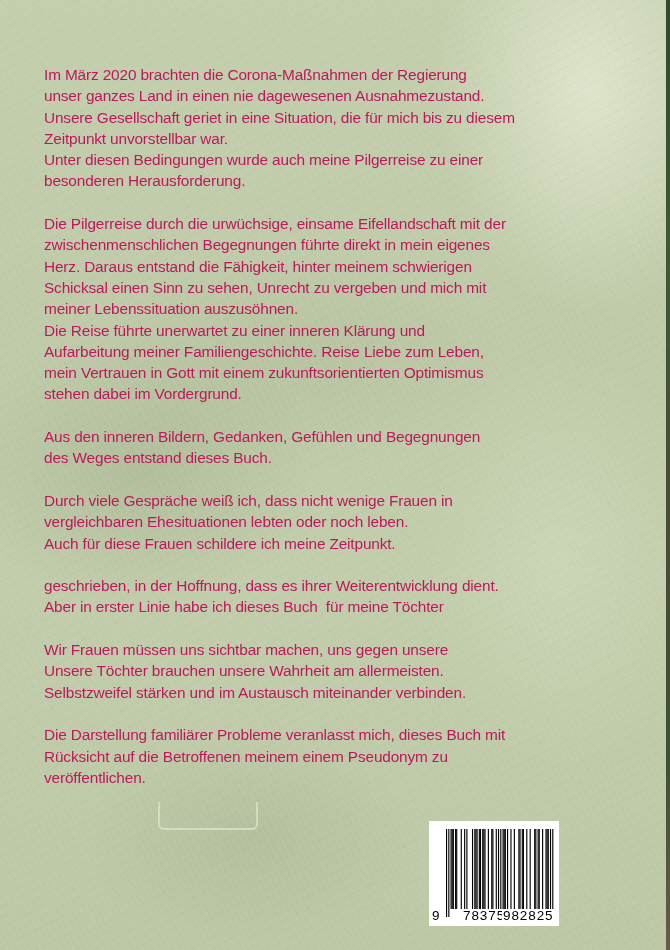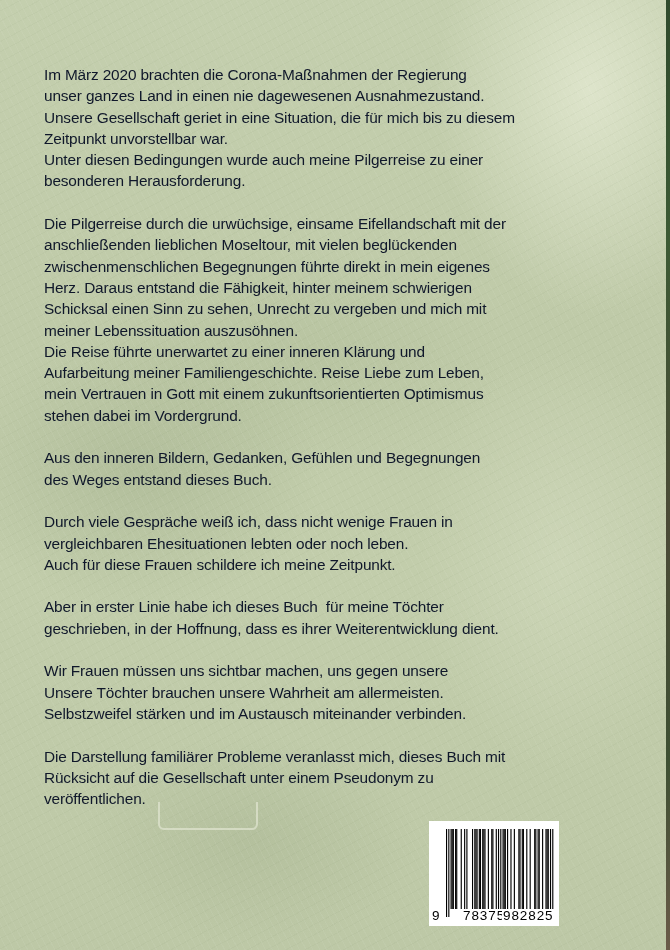--- a/index.html
+++ b/index.html
@@ -46,21 +46,21 @@
     width: 96px; height: 26px;
     border: 2px solid rgba(225,230,210,0.7);
     border-top: none;
     border-radius: 0 0 6px 6px;
   }
   .text-block {
     position: absolute;
     left: 44px;
     top: 64px;
     width: 560px;
-    color: #0f172a;
+    color: #be185d;
     font-size: 15.4px;
     line-height: 21.3px;
     letter-spacing: -0.15px;
   }
   .para {
     margin: 0 0 21.3px 0;
   }
   .para:last-child {
     margin-bottom: 8px;
   }
@@ -103,51 +103,50 @@
   <p class="para">
     <span class="line">Im März 2020 brachten die Corona-Maßnahmen der Regierung</span>
     <span class="line">unser ganzes Land in einen nie dagewesenen Ausnahmezustand.</span>
     <span class="line">Unsere Gesellschaft geriet in eine Situation, die für mich bis zu diesem</span>
     <span class="line">Zeitpunkt unvorstellbar war.</span>
     <span class="line">Unter diesen Bedingungen wurde auch meine Pilgerreise zu einer</span>
     <span class="line">besonderen Herausforderung.</span>
   </p>
   <p class="para">
     <span class="line">Die Pilgerreise durch die urwüchsige, einsame Eifellandschaft mit der</span>
-    <span class="line">anschließenden lieblichen Moseltour, mit vielen beglückenden</span>
     <span class="line">zwischenmenschlichen Begegnungen führte direkt in mein eigenes</span>
     <span class="line">Herz. Daraus entstand die Fähigkeit, hinter meinem schwierigen</span>
     <span class="line">Schicksal einen Sinn zu sehen, Unrecht zu vergeben und mich mit</span>
     <span class="line">meiner Lebenssituation auszusöhnen.</span>
     <span class="line">Die Reise führte unerwartet zu einer inneren Klärung und</span>
     <span class="line">Aufarbeitung meiner Familiengeschichte. Reise Liebe zum Leben,</span>
     <span class="line">mein Vertrauen in Gott mit einem zukunftsorientierten Optimismus</span>
     <span class="line">stehen dabei im Vordergrund.</span>
   </p>
   <p class="para">
     <span class="line">Aus den inneren Bildern, Gedanken, Gefühlen und Begegnungen</span>
     <span class="line">des Weges entstand dieses Buch.</span>
   </p>
   <p class="para">
     <span class="line">Durch viele Gespräche weiß ich, dass nicht wenige Frauen in</span>
     <span class="line">vergleichbaren Ehesituationen lebten oder noch leben.</span>
     <span class="line">Auch für diese Frauen schildere ich meine Zeitpunkt.</span>
   </p>
   <p class="para">
+    <span class="line">geschrieben, in der Hoffnung, dass es ihrer Weiterentwicklung dient.</span>
     <span class="line">Aber in erster Linie habe ich dieses Buch  für meine Töchter</span>
-    <span class="line">geschrieben, in der Hoffnung, dass es ihrer Weiterentwicklung dient.</span>
   </p>
   <p class="para">
     <span class="line">Wir Frauen müssen uns sichtbar machen, uns gegen unsere</span>
     <span class="line">Unsere Töchter brauchen unsere Wahrheit am allermeisten.</span>
     <span class="line">Selbstzweifel stärken und im Austausch miteinander verbinden.</span>
   </p>
   <p class="para">
     <span class="line">Die Darstellung familiärer Probleme veranlasst mich, dieses Buch mit</span>
-    <span class="line">Rücksicht auf die Gesellschaft unter einem Pseudonym zu</span>
+    <span class="line">Rücksicht auf die Betroffenen meinem einem Pseudonym zu</span>
     <span class="line">veröffentlichen.</span>
   </p>
 </div>
 
 <div class="barcode-box">
   <svg class="barcode-svg" id="barcode-svg" width="130" height="105">
       <rect x="17.00" y="8" width="1.13" height="88" fill="#000000"></rect>
       <rect x="19.26" y="8" width="1.13" height="88" fill="#000000"></rect>
       <rect x="21.52" y="8" width="1.13" height="80" fill="#000000"></rect>
       <rect x="22.65" y="8" width="1.13" height="80" fill="#000000"></rect>

